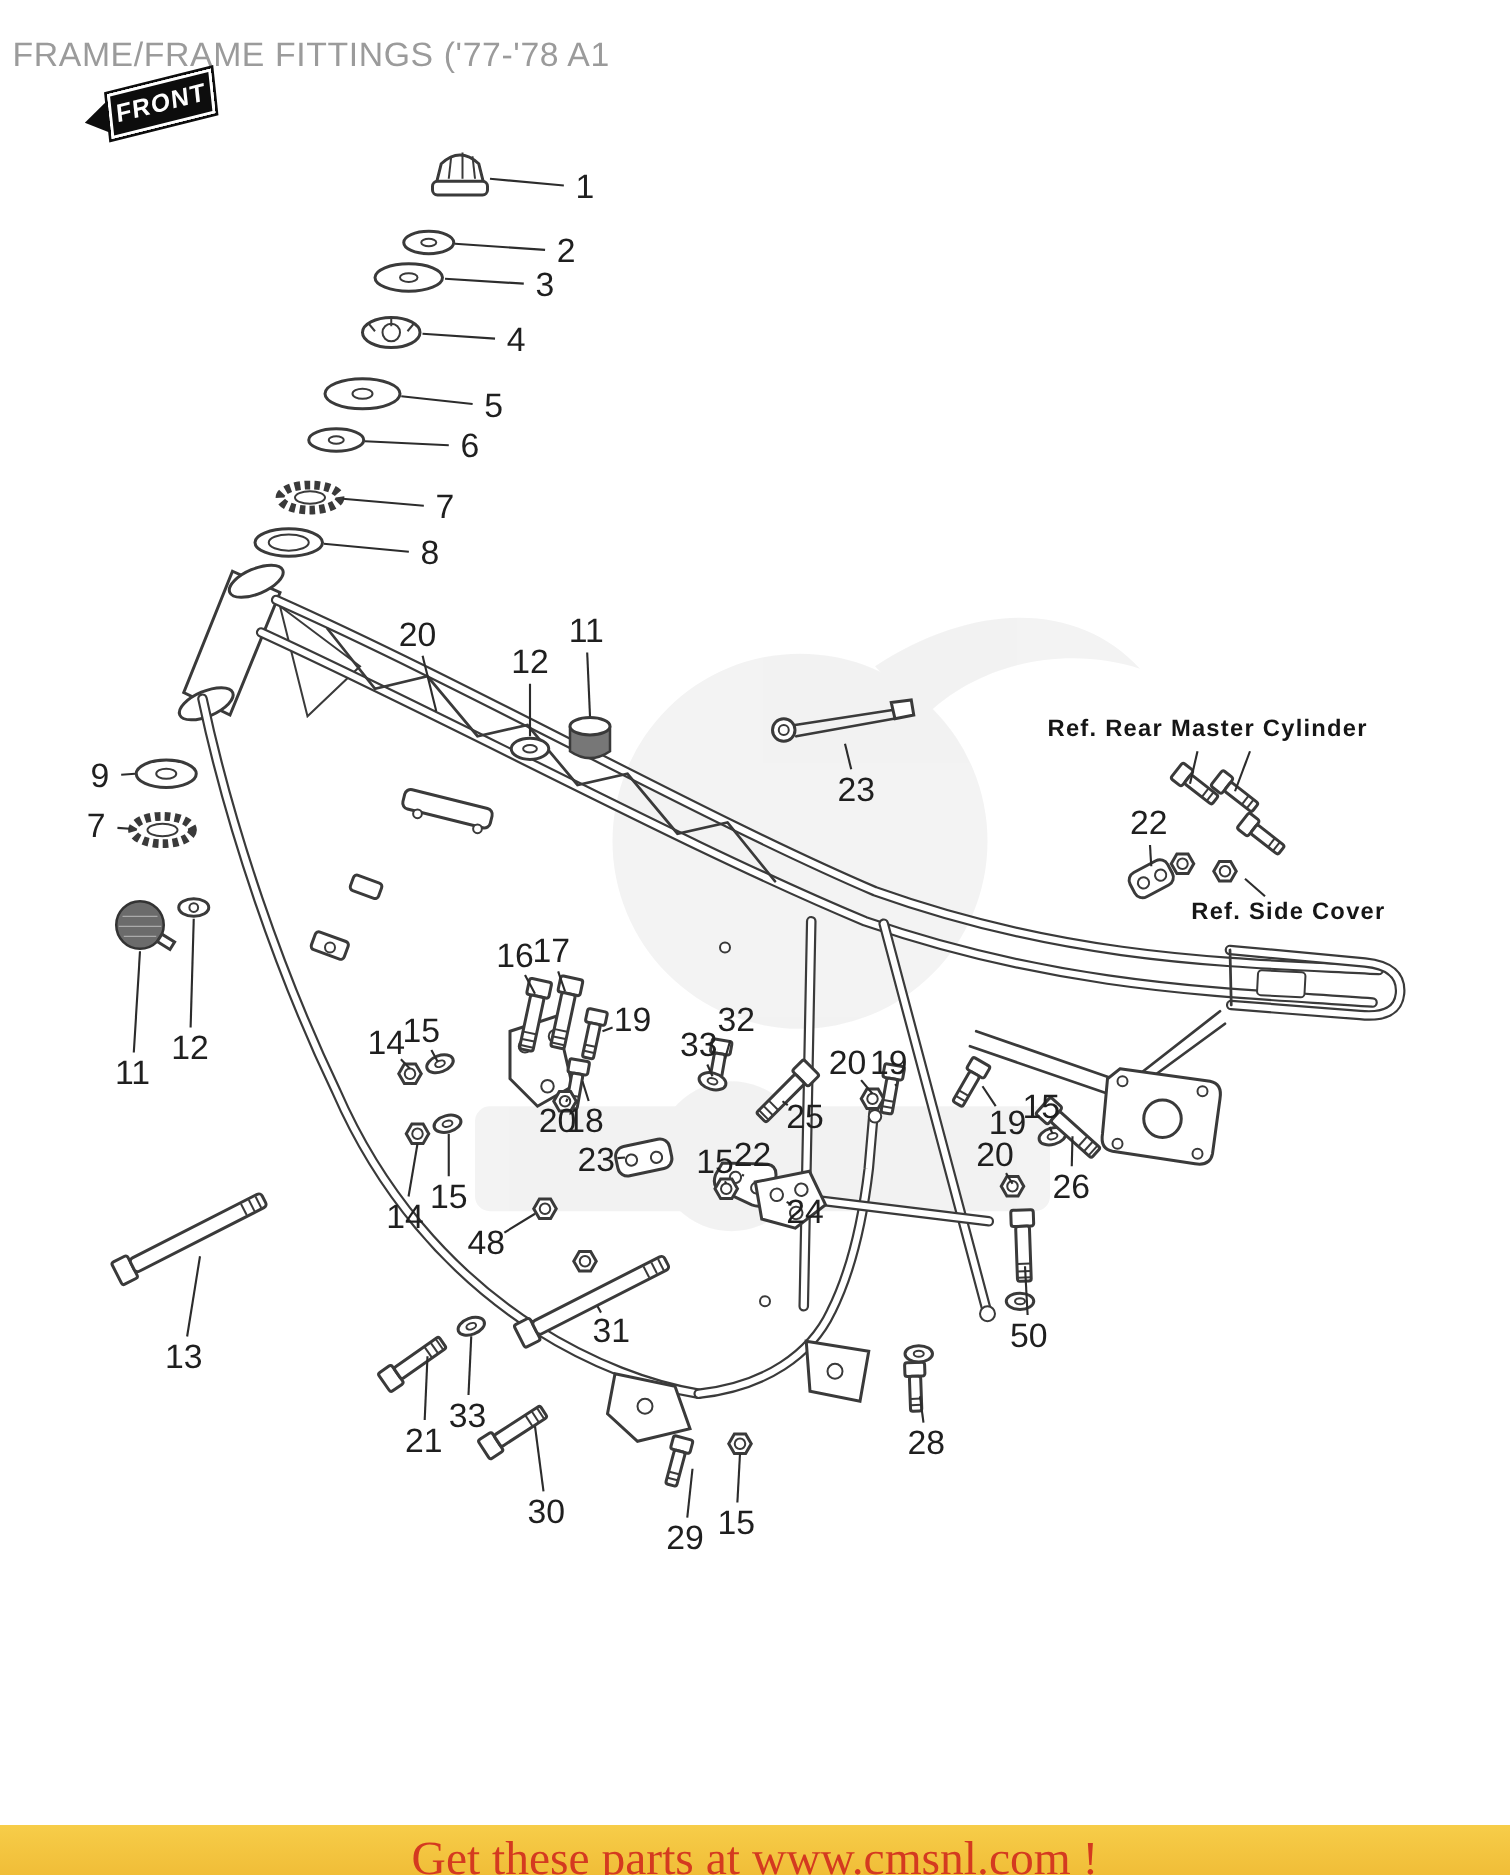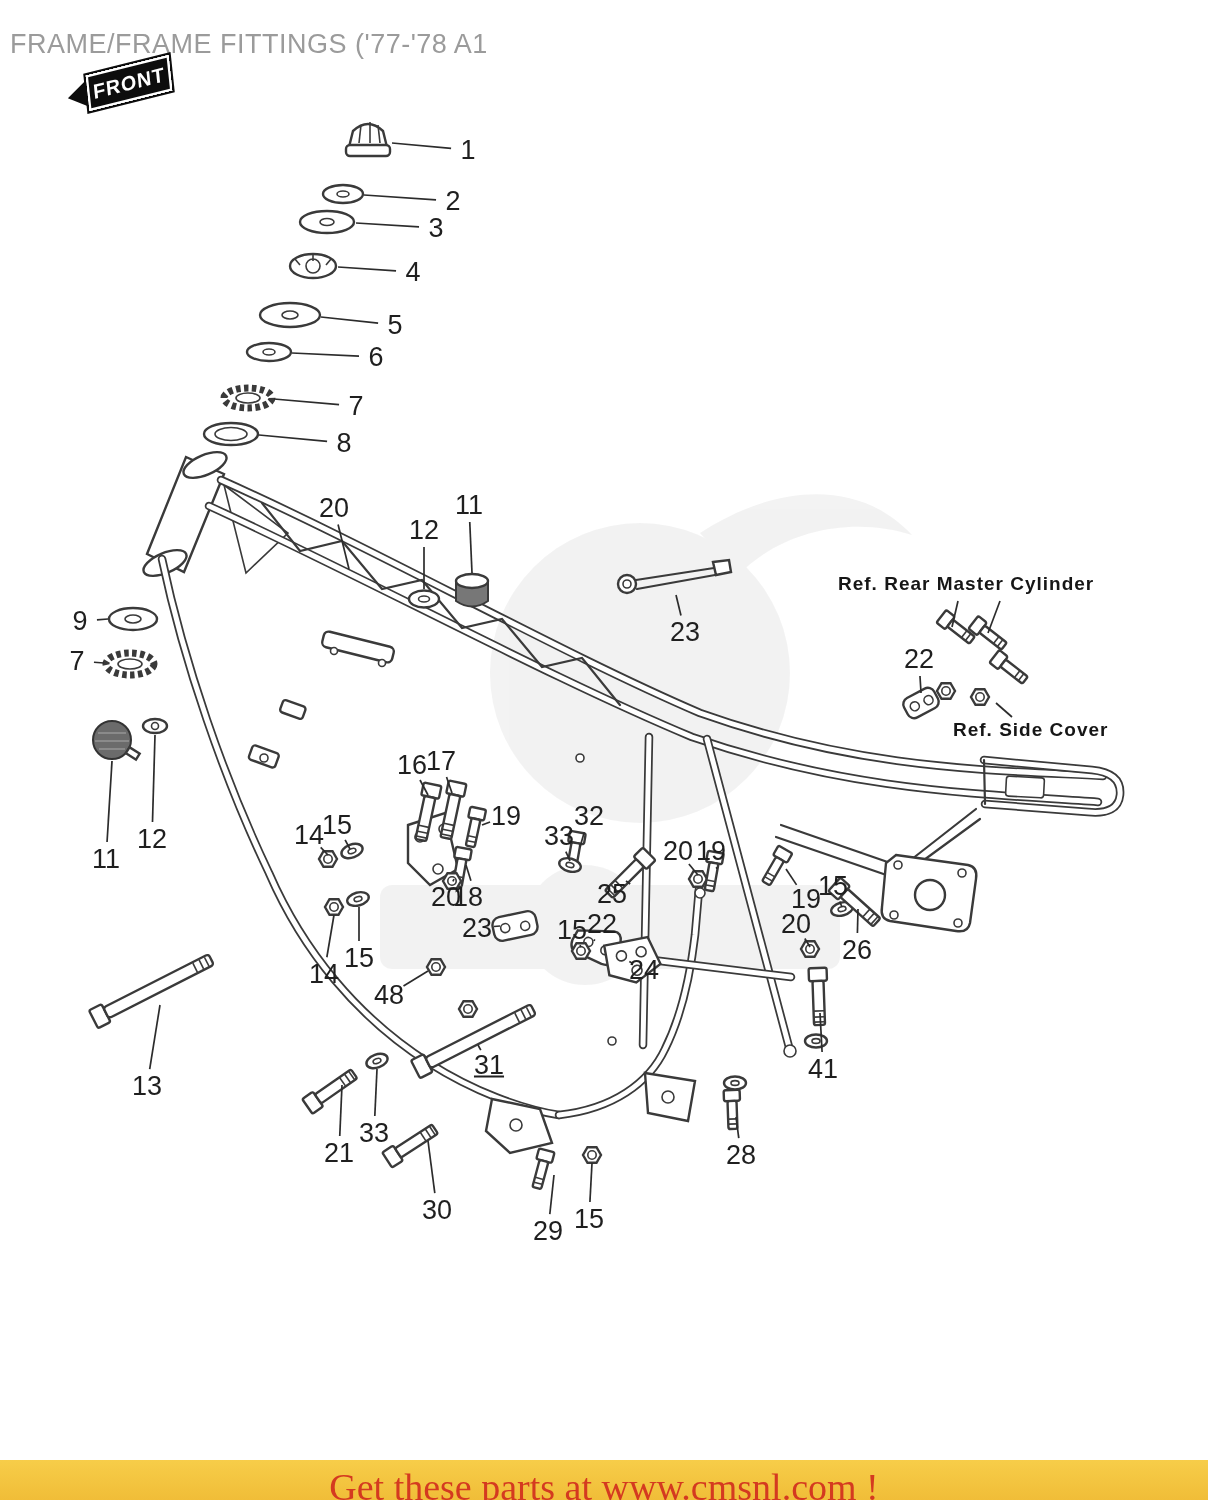--- a/index.html
+++ b/index.html
@@ -382,34 +382,34 @@
       <div class="callout" style="left: 441px; top: 748px;">17</div>
       <div class="callout" style="left: 506px; top: 803px;">19</div>
       <div class="callout" style="left: 309px; top: 822px;">14</div>
       <div class="callout" style="left: 337px; top: 812px;">15</div>
       <div class="callout" style="left: 559px; top: 823px;">33</div>
       <div class="callout" style="left: 589px; top: 803px;">32</div>
       <div class="callout" style="left: 678px; top: 838px;">20</div>
       <div class="callout" style="left: 711px; top: 838px;">19</div>
       <div class="callout" style="left: 446px; top: 884px;">20</div>
       <div class="callout" style="left: 468px; top: 884px;">18</div>
-      <div class="callout" style="left: 612px; top: 881px;">25</div>
+      <div class="callout" style="left: 644px; top: 881px;">25</div>
       <div class="callout" style="left: 806px; top: 886px;">19</div>
       <div class="callout" style="left: 833px; top: 873px;">15</div>
       <div class="callout" style="left: 477px; top: 915px; text-align: center;">23</div>
       <div class="callout" style="left: 572px; top: 917px;">15</div>
       <div class="callout" style="left: 602px; top: 911px;">22</div>
       <div class="callout" style="left: 796px; top: 911px;">20</div>
       <div class="callout" style="left: 857px; top: 937px;">26</div>
       <div class="callout" style="left: 324px; top: 961px;">14</div>
       <div class="callout" style="left: 359px; top: 945px;">15</div>
       <div class="callout" style="left: 644px; top: 957px;">24</div>
       <div class="callout" style="left: 389px; top: 982px;">48</div>
-      <div class="callout" style="left: 823px; top: 1056px;">41</div>
-      <div class="callout" style="left: 489px; top: 1052px; text-decoration: underline;">31</div>
+      <div class="callout" style="left: 823px; top: 1056px;">50</div>
+      <div class="callout" style="left: 489px; top: 1052px;">31</div>
       <div class="callout" style="left: 147px; top: 1073px;">13</div>
       <div class="callout" style="left: 339px; top: 1140px;">21</div>
       <div class="callout" style="left: 374px; top: 1120px;">33</div>
       <div class="callout" style="left: 741px; top: 1142px;">28</div>
       <div class="callout" style="left: 437px; top: 1197px;">30</div>
       <div class="callout" style="left: 548px; top: 1218px;">29</div>
       <div class="callout" style="left: 589px; top: 1206px;">15</div>
       <div class="ref-label" style="left: 838px; top: 560px;">Ref. Rear Master Cylinder</div>
       <div class="ref-label" style="left: 953px; top: 706px;">Ref. Side Cover</div>
     </div>

